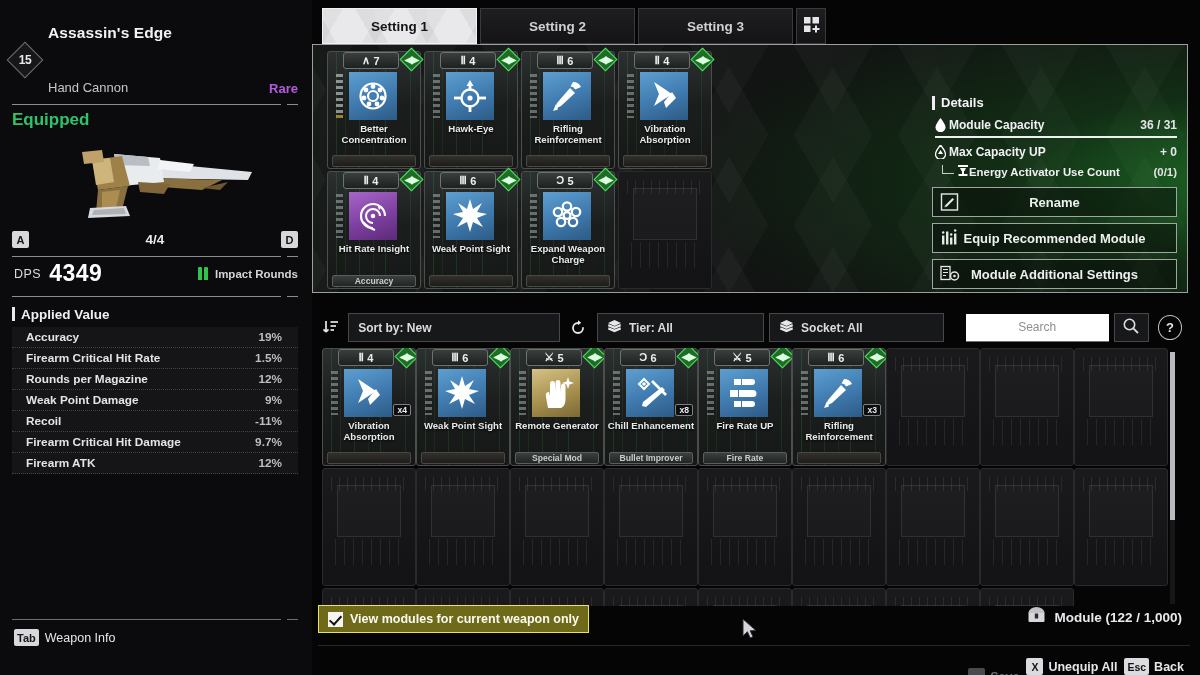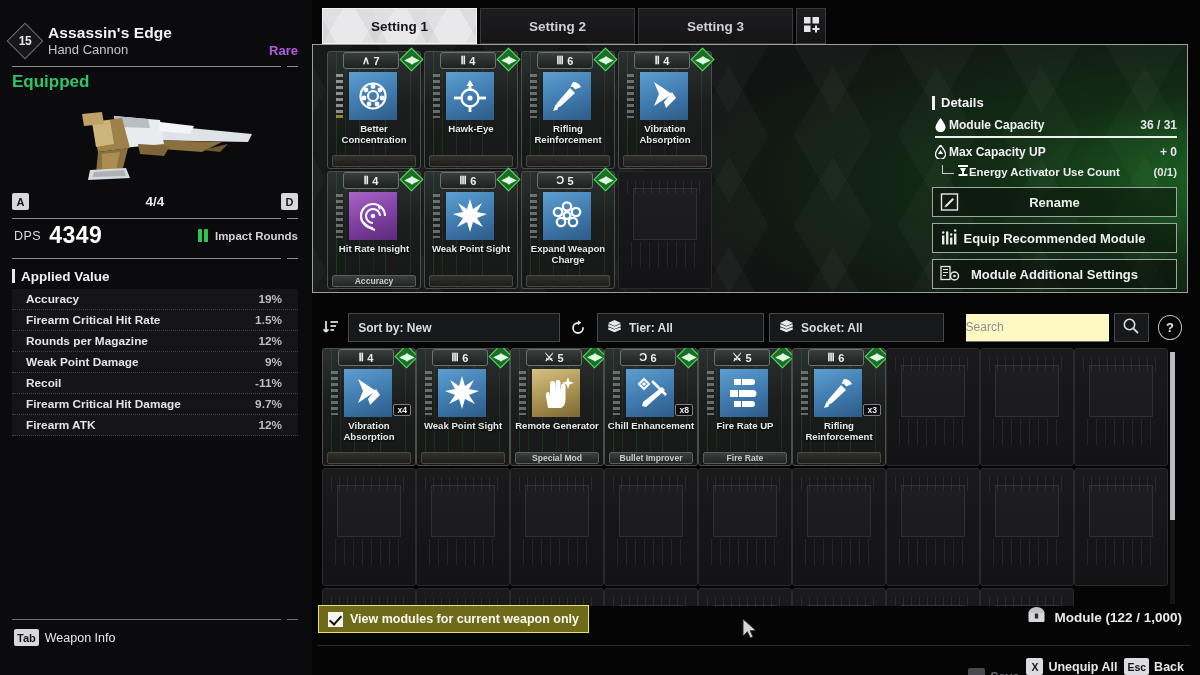--- a/index.html
+++ b/index.html
@@ -33,21 +33,21 @@
   .lvl-diamond .dm {
     position: absolute; inset: 2px; transform: rotate(45deg);
     border: 1.5px solid #6d6d72; background: #17171a;
   }
   .lvl-diamond span {
     position: absolute; inset: 0; display: flex; align-items: center; justify-content: center;
     font-size: 12px; color: #e8e8ea; font-weight: 700; letter-spacing: -.3px;
   }
   .wpn-names { flex: 1; min-width: 0; }
   .wpn-title { font-size: 15.5px; font-weight: 700; color: #f2f2f4; line-height: 1.1; letter-spacing: .1px;}
-  .wpn-sub { font-size: 13px; color: #c6c6ca; line-height: 1.35; }
+  .wpn-sub { font-size: 13px; color: #c6c6ca; line-height: 1.35; margin-top: 38px; }
   .wpn-rarity { font-size: 13px; font-weight: 600; align-self: flex-end; padding-bottom: 1px; }
 
   .hr-dot {
     margin: 3px 14px 0 12px; height: 1px;
     background: linear-gradient(to right, #8c8c92 0%, #8c8c92 94%, transparent 94%, transparent 96%, #8c8c92 96%);
   }
   .equipped { padding: 5px 14px 0 12px; font-size: 17px; font-weight: 700; }
 
   .wpn-img-area { position: relative; height: 95px; margin-top: 2px; }
   .gun { position: absolute; left: 52px; top: 6px; width: 210px; height: 84px; }
@@ -244,23 +244,23 @@
   .fb-box {
     height: 29px; background: #17181a; border: 1px solid #46484b;
     display: flex; align-items: center; padding: 0 9px; gap: 7px;
     font-size: 12px; color: #dcdce0; font-weight: 600;
   }
   .fb-sort { width: 218px; }
   .fb-tier { width: 172px; }
   .fb-sock { width: 180px; }
   .fb-refresh { width: 28px; height:29px; display:flex; align-items:center; justify-content:center;}
   .fb-search {
-    width: 148px; height: 28px; background: #fef9c3; border: none;
+    width: 148px; height: 28px; background: #ffffff; border: none;
     border-bottom: 1.5px solid #6f7174;
-    display:flex; align-items:center; justify-content:flex-start;
+    display:flex; align-items:center; justify-content:center;
     font-size: 12px; color: #8d8f93;
   }
   .fb-mag { width: 36px; height:29px; border:1px solid #46484b; background:#17181a; display:flex;align-items:center;justify-content:center;}
   .fb-help { width: 25px; height: 25px; border-radius: 50%; border: 1.6px solid #bfc1c4; display:flex;align-items:center;justify-content:center;
     font-size: 13px; font-weight: 700; color:#e3e5e8; margin-left: 4px; }
 
   
   #inv-area { position: absolute; left: 322px; top: 348px; width: 846px; height: 258px; overflow: hidden; }
   #inv-grid { display: grid; grid-template-columns: repeat(9, 94px); gap: 2px 0px; }
   #inv-scroll { position: absolute; left: 1170px; top: 352px; width: 5px; height: 252px; background: #161618; }

